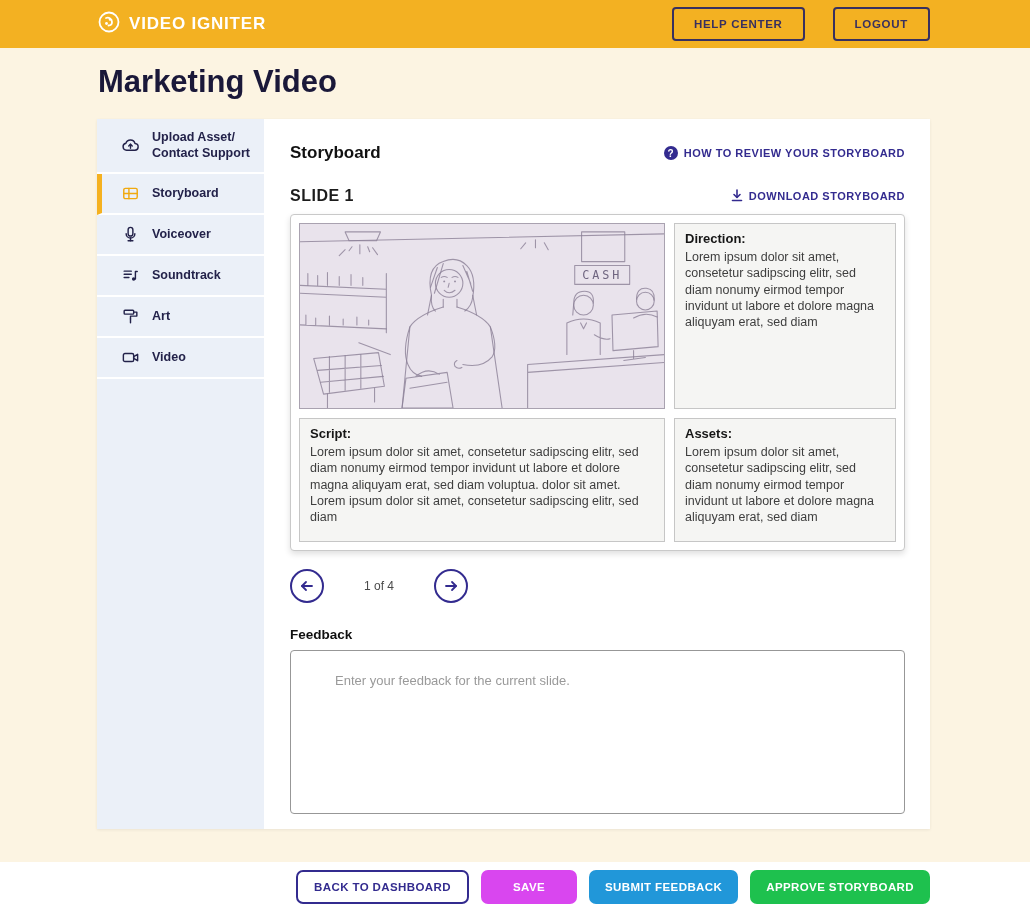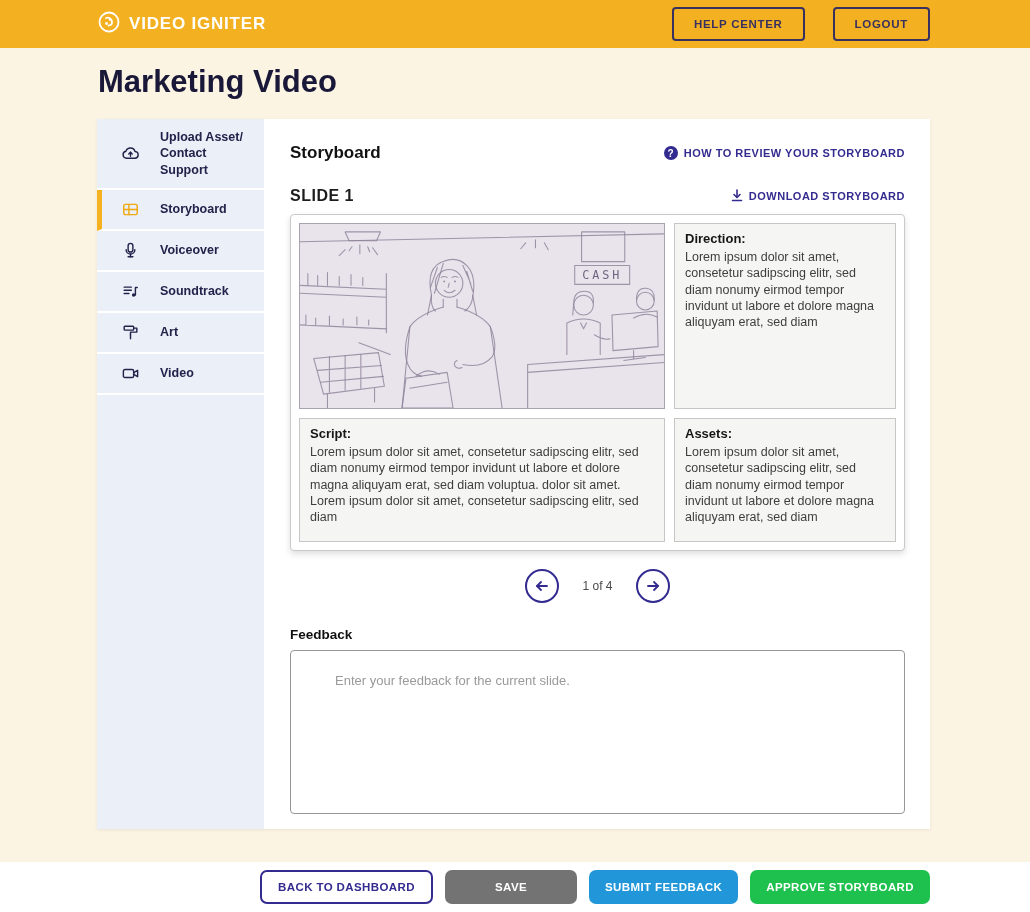--- a/index.html
+++ b/index.html
@@ -12,21 +12,21 @@
   .top-btn { background:transparent; border:2px solid #38305F; color:#38305F; border-radius:4px; padding:9px 20px; font-family:inherit; font-weight:bold; font-size:11.5px; letter-spacing:.7px; cursor:pointer; }
   .top-actions { display:flex; gap:28px; }
 
   
   .title-row { height:71px; padding:16px 0 0 98px; }
   .title-row h1 { font-size:31px; color:#1A1839; font-weight:bold; }
 
   
   .main { display:flex; width:833px; margin-left:97px; height:710px; background:#FFFFFF; box-shadow:0 1px 3px rgba(0,0,0,.07); }
   .sidebar { width:167px; flex:none; background:#EBF0F8; }
-  .side-item { display:flex; align-items:center; gap:20px; padding:10px 8px 10px 24px; min-height:40px; border-bottom:2px solid #FFFFFF; color:#23224A; font-size:12.5px; font-weight:bold; cursor:pointer; line-height:1.3; }
+  .side-item { display:flex; align-items:center; gap:12px; padding:10px 8px 10px 24px; min-height:40px; border-bottom:2px solid #FFFFFF; color:#23224A; font-size:12.5px; font-weight:bold; cursor:pointer; line-height:1.3; }
   .side-item .icon { color:#23224A; display:flex; flex:none; }
   .side-item.active { border-left:5px solid #F5B120; padding-left:19px; }
   .side-item.active .icon { color:#F0A90F; }
 
   .content { flex:1; padding:24px 25px 0 26px; }
   .content-head { display:flex; justify-content:space-between; align-items:center; }
   .content-head h2 { font-size:17px; color:#111111; font-weight:bold; }
   .ilink { color:#332B8F; font-size:11px; font-weight:bold; letter-spacing:.5px; display:flex; gap:6px; align-items:center; cursor:pointer; }
   .qmark { width:14px; height:14px; border-radius:50%; background:#332B8F; color:#FFFFFF; font-size:10px; display:flex; align-items:center; justify-content:center; font-weight:bold; flex:none; }
   .slide-head { display:flex; justify-content:space-between; align-items:center; margin-top:24px; }
@@ -37,34 +37,34 @@
   .sketch { grid-column:1; grid-row:1; border:1px solid #A9A2B0; background:#E9E3EC; overflow:hidden; }
   .sketch svg { display:block; width:100%; height:100%; }
   .panel { border:1px solid #C6C6C6; background:#F5F5F3; padding:7px 10px; overflow:hidden; }
   .panel-title { font-size:13px; font-weight:bold; color:#161616; margin-bottom:3px; }
   .panel-body { font-size:12.5px; color:#3E3E3E; line-height:1.3; }
   .p-direction { grid-column:2; grid-row:1; }
   .p-script { grid-column:1; grid-row:2; }
   .p-assets { grid-column:2; grid-row:2; }
 
   
-  .pager { display:flex; align-items:center; justify-content:center; gap:23px; margin-top:18px; }
+  .pager { display:flex; align-items:center; justify-content:flex-start; gap:40px; margin-top:18px; }
   .pager-btn { width:34px; height:34px; border-radius:50%; border:2px solid #332B8F; background:#FFFFFF; color:#332B8F; display:flex; align-items:center; justify-content:center; cursor:pointer; padding:0; }
   .pager-status { font-size:12px; color:#4A4A4A; }
 
   
   .feedback-label { margin-top:24px; font-size:13.5px; font-weight:bold; color:#101010; }
   .feedback-input { margin-top:8px; width:100%; height:164px; border:1px solid #979797; border-radius:4px; padding:22px 44px; font-family:"Liberation Sans",sans-serif; font-size:13px; color:#333333; resize:none; background:#FFFFFF; }
   .feedback-input::placeholder { color:#9A9A9A; }
 
   
   .bottom-bar { position:absolute; left:0; bottom:0; width:100%; height:50px; background:#FFFFFF; display:flex; align-items:center; justify-content:flex-end; gap:12px; padding-right:100px; }
   .btn { height:34px; border-radius:7px; font-family:inherit; font-weight:bold; font-size:11.5px; letter-spacing:.4px; padding:0 16px; border:none; cursor:pointer; color:#FFFFFF; }
   .btn-outline { background:#FFFFFF; border:2px solid #332B8F; color:#332B8F; }
-  .btn-save { background:#737373; padding:0 50px; }
+  .btn-save { background:#d946ef; padding:0 32px; }
   .btn-submit { background:#2197D9; }
   .btn-approve { background:#1EC14E; }
 
   .sk { stroke:#8B8096; stroke-width:1.1; fill:none; stroke-linecap:round; stroke-linejoin:round; opacity:.8; }
   .skf { fill:#8B8096; opacity:.85; }
 </style>
 </head>
 <body>
 
 <div class="app">

